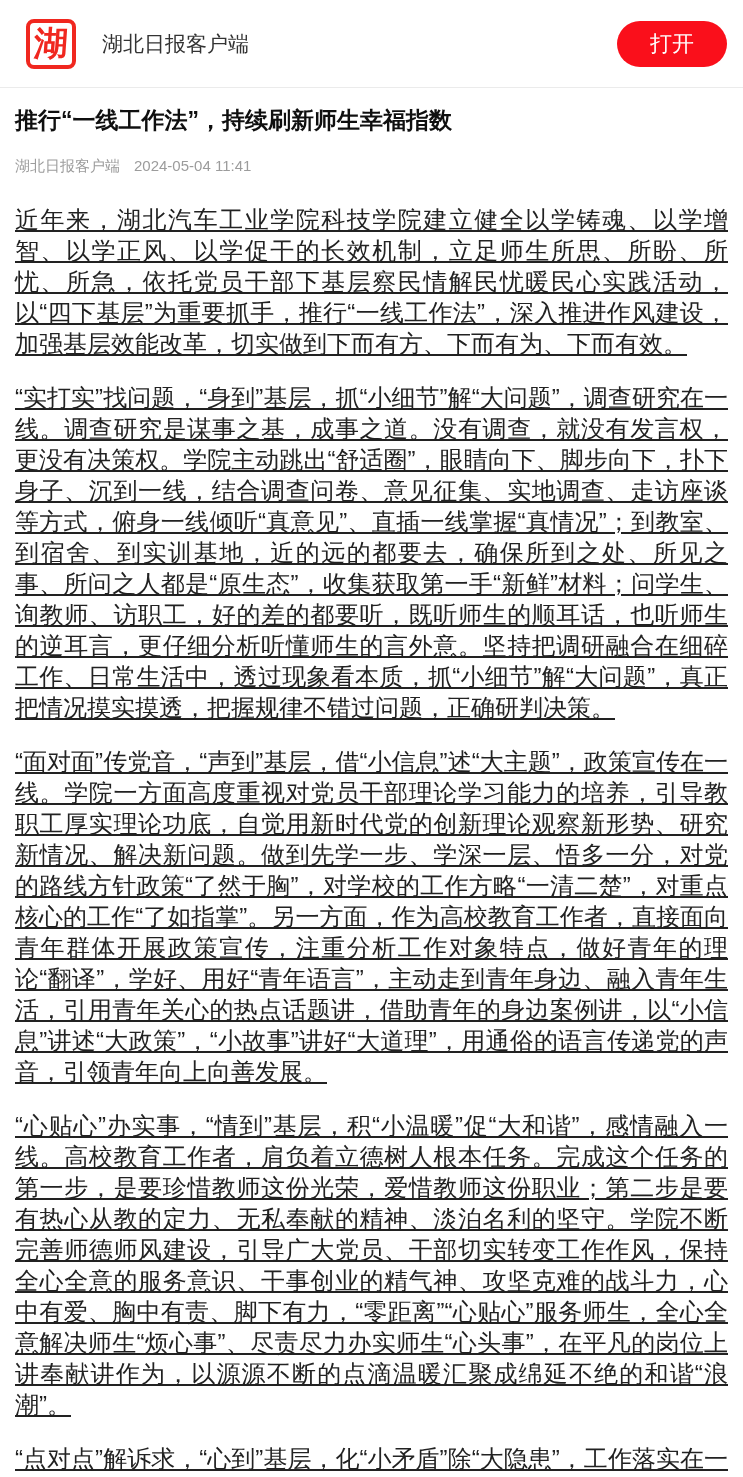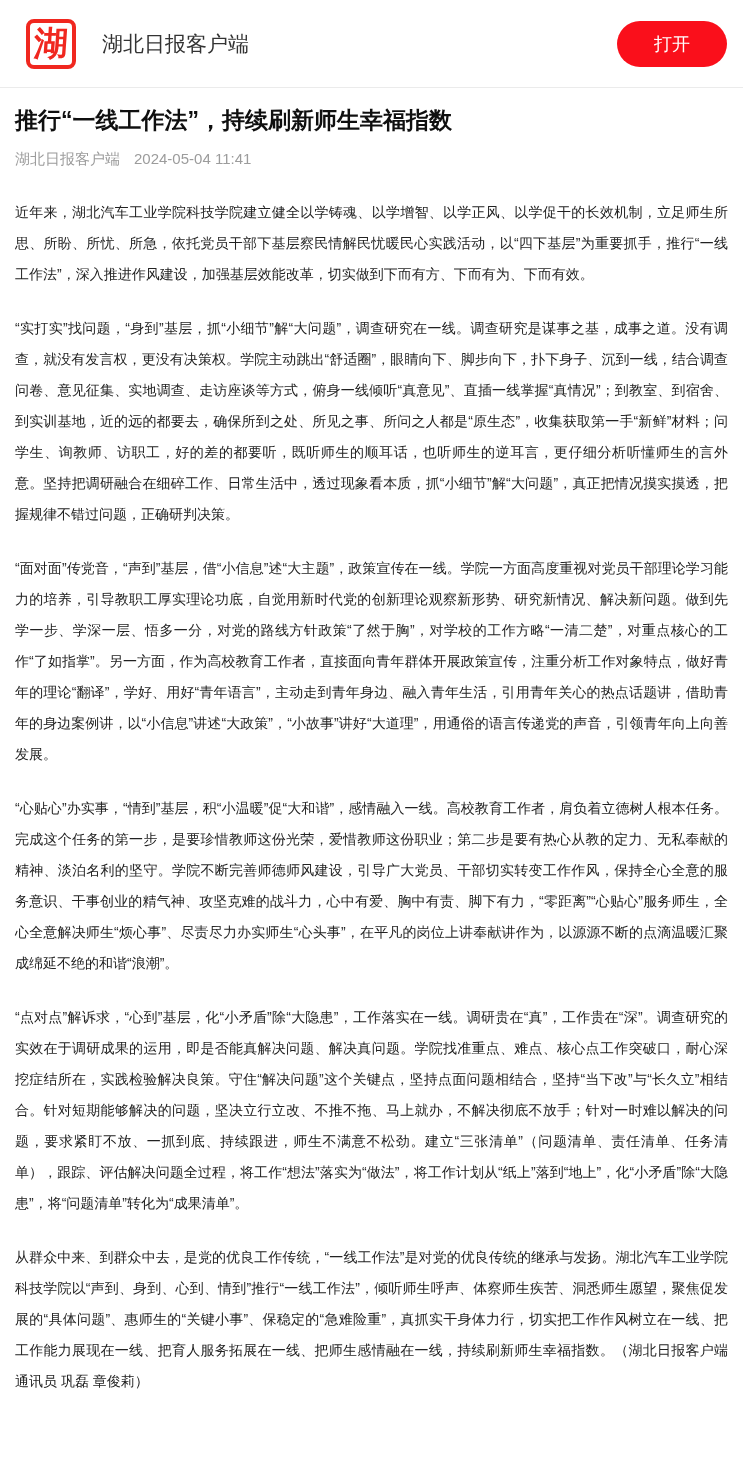--- a/index.html
+++ b/index.html
@@ -51,52 +51,53 @@
     overflow: hidden;
   }
   .open-btn {
     flex: 0 0 auto;
     min-width: 110px;
     height: 46px;
     border: none;
     border-radius: 23px;
     background: #fa0f1b;
     color: #ffffff;
-    font-size: 18px;
+    font-size: 22px;
     font-family: inherit;
     cursor: pointer;
     padding: 0 24px;
   }
 
   
   .article {
     padding: 16px 15px 10px 15px;
   }
   .article-title {
     font-size: 23px;
     font-weight: 700;
     color: #0f0f0f;
     line-height: 1.45;
-    margin-bottom: 13px;
+    margin-bottom: 20px;
   }
   .byline {
     font-size: 15px;
     color: #9c9c9c;
     margin-bottom: 28px;
     display: flex;
     gap: 14px;
     align-items: baseline;
   }
   .article-body p {
-    font-size: 14px;
+    font-size: 24px;
     line-height: 31px;
     color: #222222;
     text-align: justify;
     margin-bottom: 23px;
     word-break: break-all;
+    text-decoration: underline;
   }
   .article-body p:last-child { margin-bottom: 0; }
 </style>
 </head>
 <body>
 
 <div class="page">
 
   <div class="app-banner">
     <div class="app-logo">

